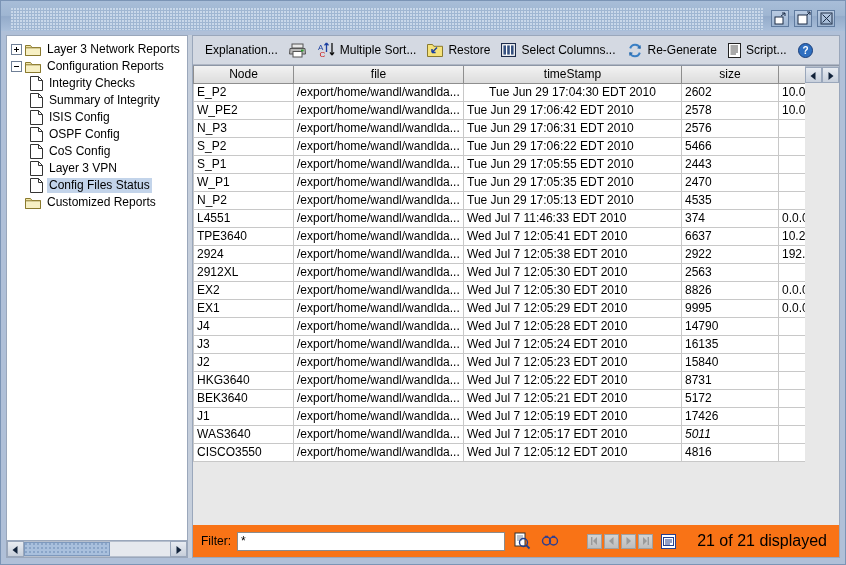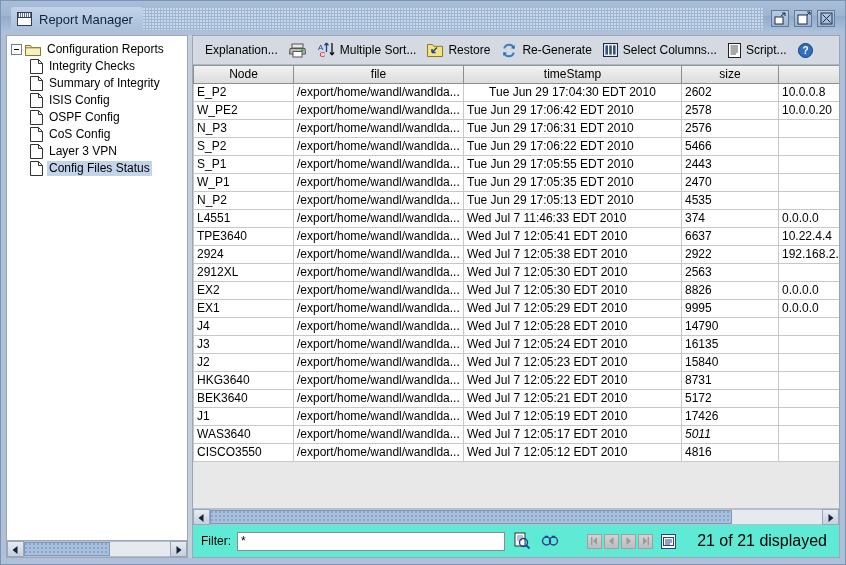--- a/index.html
+++ b/index.html
@@ -231,21 +231,20 @@
   }
   .tb-item .ic { display: flex; align-items:center; justify-content:center; }
 
   
   #table-area {
     flex: 1 1 auto;
     min-height: 0;
     background: #e8e8e8;
     border-top: 1px solid #8d96a5;
     display: flex;
-    flex-direction: column;
     overflow: hidden;
   }
   table.grid {
     border-collapse: collapse;
     table-layout: fixed;
     width: 724px;
     background: #fff;
     font-size: 12px;
   }
   table.grid th {
@@ -287,21 +286,21 @@
   }
 
   
   #filterbar {
     height: 28px;
     flex: 0 0 28px;
     display: flex;
     align-items: center;
     padding: 16px 8px;
     gap: 6px;
-    background: #5eead4;
+    background: #f97316;
   }
   #filter-label { font-size: 12px; color: #000; }
   #filter-input {
     width: 268px;
     height: 19px;
     border: 1px solid #8c8c8c;
     background: #fff;
     font-size: 12px;
     font-family: "Liberation Sans", sans-serif;
     padding: 0 3px;
@@ -333,24 +332,20 @@
     padding-right: 4px;
   }
   .spacer { flex: 0 0 14px; }
 </style>
 </head>
 <body>
 
 <div id="window">
 
   <div id="titlebar">
-    <div id="title-left">
-      <span id="win-icon"></span>
-      <span id="title-text">Report Manager</span>
-    </div>
     <div id="title-fill"></div>
     <div id="title-buttons">
       <div class="tbtn">
         <svg width="16" height="15" viewBox="0 0 16 15">
           <rect x="2" y="6" width="8" height="7" fill="#ffffff" stroke="#1c2c46"></rect>
           <path d="M8 5 L12 2 M12 2 L9 2 M12 2 L12 5" stroke="#1c2c46" fill="none"></path>
         </svg>
       </div>
       <div class="tbtn">
         <svg width="16" height="15" viewBox="0 0 16 15">
@@ -366,20 +361,31 @@
       </div>
     </div>
   </div>
 
   <div id="body">
 
     <div id="left-panel">
       <div id="tree">
           <div class="tnode">
             <span class="indent" style="width: 4px; flex: 0 0 4px;"></span>
+            <span class="toggle plus"></span>
+            <span class="folder">
+              <svg width="16" height="13" viewBox="0 0 16 13">
+                <path d="M0.5 12.5 V2.5 H5.5 L7 4.5 H15.5 V12.5 Z" fill="#f2e7a8" stroke="#8a7a2e"></path>
+                <path d="M0.5 12.5 V4.8 H15.5 V12.5 Z" fill="#f7f0c4" stroke="#8a7a2e"></path>
+              </svg>
+            </span>
+            <span class="label">Layer 3 Network Reports</span>
+          </div>
+          <div class="tnode">
+            <span class="indent" style="width: 4px; flex: 0 0 4px;"></span>
             <span class="toggle"></span>
             <span class="folder">
               <svg width="16" height="13" viewBox="0 0 16 13">
                 <path d="M0.5 12.5 V2.5 H5.5 L7 4.5 H15.5 V12.5 Z" fill="#f2e7a8" stroke="#8a7a2e"></path>
                 <path d="M0.5 12.5 V4.8 H15.5 V12.5 Z" fill="#f7f0c4" stroke="#8a7a2e"></path>
               </svg>
             </span>
             <span class="label">Configuration Reports</span>
           </div>
           <div class="tnode">
@@ -444,20 +450,31 @@
           </div>
           <div class="tnode selected">
             <span class="indent" style="width: 23px; flex: 0 0 23px;"></span>
             <span class="filei">
               <svg width="13" height="15" viewBox="0 0 13 15">
                 <path d="M0.5 0.5 H8.5 L12.5 4.5 V14.5 H0.5 Z" fill="#ffffff" stroke="#333333"></path>
                 <path d="M8.5 0.5 V4.5 H12.5" fill="none" stroke="#333333"></path>
               </svg>
             </span>
             <span class="label">Config Files Status</span>
+          </div>
+          <div class="tnode">
+            <span class="indent" style="width: 4px; flex: 0 0 4px;"></span>
+            <span style="width: 14px; flex: 0 0 14px;"></span>
+            <span class="folder">
+              <svg width="16" height="13" viewBox="0 0 16 13">
+                <path d="M0.5 12.5 V2.5 H5.5 L7 4.5 H15.5 V12.5 Z" fill="#f2e7a8" stroke="#8a7a2e"></path>
+                <path d="M0.5 12.5 V4.8 H15.5 V12.5 Z" fill="#f7f0c4" stroke="#8a7a2e"></path>
+              </svg>
+            </span>
+            <span class="label">Customized Reports</span>
           </div>
         </div>
       <div id="tree-hscroll">
         <div class="sb-btn">
           <svg width="7" height="8" viewBox="0 0 7 8">
               <path d="M5.5 0 L5.5 8 L0.5 4 Z" fill="#11223a"></path>
             </svg>
         </div>
         <div class="sb-track">
           <div class="sb-thumb" style="left:0; width:86px;"></div>
@@ -503,39 +520,39 @@
             <span class="ic">
               <svg width="16" height="14" viewBox="0 0 16 14">
                 <path d="M0.5 13.5 V1.5 H5.5 L6.8 3.3 H15.5 V13.5 Z" fill="#f5e27a" stroke="#8a7a2e"></path>
                 <path d="M10 4.5 L5 9.5 M5 9.5 L5 6 M5 9.5 L8.6 9.5" stroke="#1b3fa0" stroke-width="1.5" fill="none"></path>
               </svg>
             </span>
             <span>Restore</span>
           </div>
           <div class="tb-item">
             <span class="ic">
+              <svg width="15" height="14" viewBox="0 0 15 14">
+                <rect x="0.5" y="0.5" width="14" height="13" fill="#ffffff" stroke="#1b2a4a" stroke-width="1.2"></rect>
+                <rect x="2.4" y="2.4" width="2.6" height="9.2" fill="#35507f"></rect>
+                <rect x="6.2" y="2.4" width="2.6" height="9.2" fill="#35507f"></rect>
+                <rect x="10" y="2.4" width="2.6" height="9.2" fill="#35507f"></rect>
+              </svg>
+            </span>
+            <span>Select Columns...</span>
+          </div>
+          <div class="tb-item">
+            <span class="ic">
               <svg width="16" height="15" viewBox="0 0 16 15">
                 <path d="M13 5 A5.2 5.2 0 0 0 3.2 5.4" fill="none" stroke="#3a7fc4" stroke-width="2"></path>
                 <path d="M3 10 A5.2 5.2 0 0 0 12.8 9.6" fill="none" stroke="#3a7fc4" stroke-width="2"></path>
                 <path d="M13.6 2 L13.6 6 L10 5.2 Z" fill="#2f6fb0"></path>
                 <path d="M2.4 13 L2.4 9 L6 9.8 Z" fill="#2f6fb0"></path>
               </svg>
             </span>
             <span>Re-Generate</span>
-          </div>
-          <div class="tb-item">
-            <span class="ic">
-              <svg width="15" height="14" viewBox="0 0 15 14">
-                <rect x="0.5" y="0.5" width="14" height="13" fill="#ffffff" stroke="#1b2a4a" stroke-width="1.2"></rect>
-                <rect x="2.4" y="2.4" width="2.6" height="9.2" fill="#35507f"></rect>
-                <rect x="6.2" y="2.4" width="2.6" height="9.2" fill="#35507f"></rect>
-                <rect x="10" y="2.4" width="2.6" height="9.2" fill="#35507f"></rect>
-              </svg>
-            </span>
-            <span>Select Columns...</span>
           </div>
           <div class="tb-item">
             <span class="ic">
               <svg width="13" height="15" viewBox="0 0 13 15">
                 <rect x="0.5" y="0.5" width="12" height="14" fill="#ffffff" stroke="#222"></rect>
                 <path d="M2.5 3 H10 M2.5 5 H10 M2.5 7 H10 M2.5 9 H10 M2.5 11 H8" stroke="#555" stroke-width="1"></path>
               </svg>
             </span>
             <span>Script...</span>
           </div>

